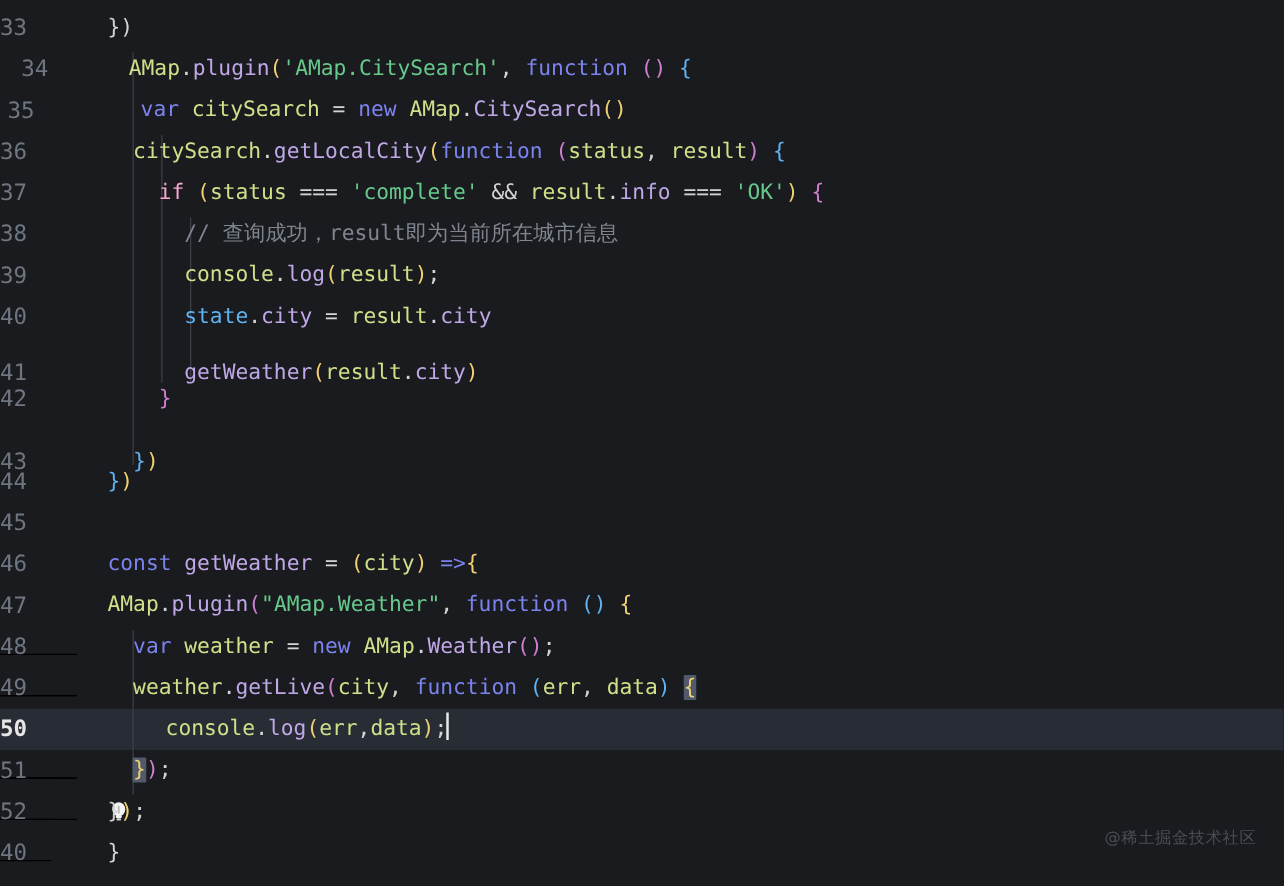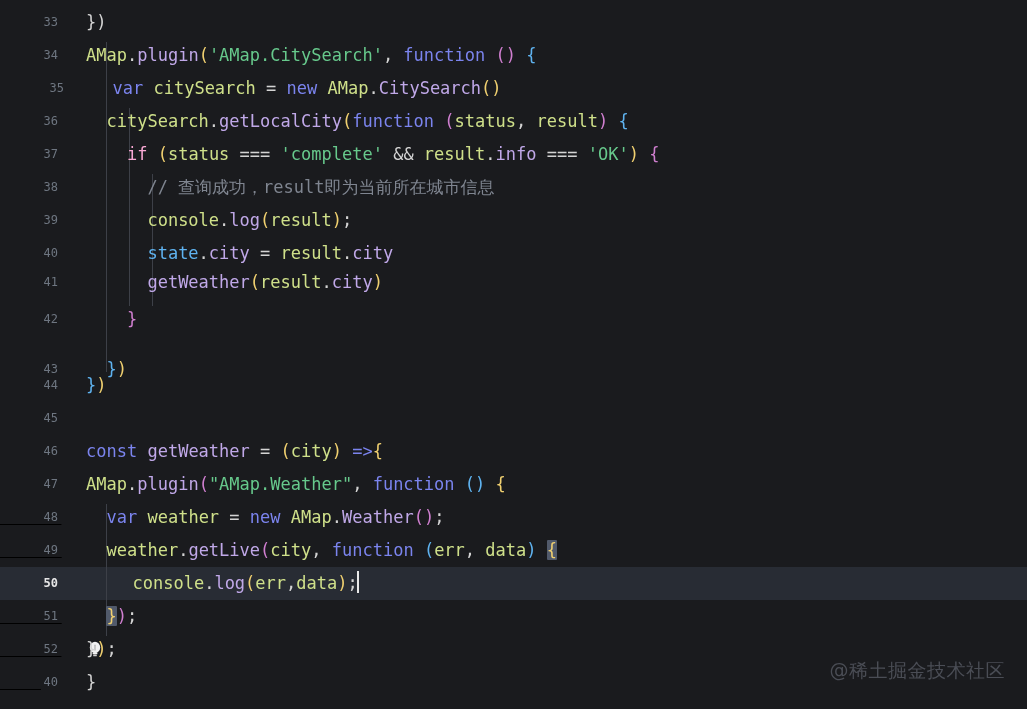--- a/index.html
+++ b/index.html
@@ -41,24 +41,24 @@
     position: absolute;
     left: 0; top: 0;
     width: 1027px;
     height: 33px;
     z-index: 0;
   }
   .ln {
     position: absolute;
     left: 0; top: 0;
     width: 58px;
-    text-align: right;
+    text-align: left;
     color: #6e7681;
     z-index: 2;
-    font-size: 12px;
+    font-size: 18px;
   }
   .line.active .ln {
     color: #e6e6e6;
     font-weight: bold;
   }
   .glyph {
     position: absolute;
     left: 86px; top: 0;
     width: 26px;
     height: 33px;
@@ -111,21 +111,21 @@
   
   .bulb { display: block; margin-top: 7px; }
 
   
   .watermark {
     position: absolute;
     right: 22px;
     bottom: 22px;
     color: #4a4d55;
     font-family: "DejaVu Sans", "Liberation Sans", sans-serif;
-    font-size: 19px;
+    font-size: 13px;
     z-index: 5;
     letter-spacing: 0.5px;
   }
 
   
   .clip-top {
     position: absolute;
     left: 0; top: -27px;
     width: 1027px;
     height: 33px;
@@ -150,21 +150,21 @@
     <div class="guide" style="left:129px; top:108px; height:198px;"></div>
     <div class="guide" style="left:152px; top:174px; height:132px;"></div>
     <div class="guide" style="left:106px; top:504px; height:132px;"></div>
 
     <div class="line" style="position:absolute;left:0;top:6px;">
       <div class="line-bg"></div>
       <span class="ln">33</span>
       <span class="code"><span class="t-plain">})</span></span>
     </div>
 
-    <div class="line" style="position:absolute;left:0;top:39px;">
+    <div class="line" style="position:absolute;left:17px;top:39px;">
       <div class="line-bg"></div>
       <span class="ln">34</span>
       <span class="code"><span class="t-var">AMap</span><span class="t-plain">.</span><span class="t-fn">plugin</span><span class="t-paren1">(</span><span class="t-str">'AMap.CitySearch'</span><span class="t-plain">, </span><span class="t-kw">function</span><span class="t-plain"> </span><span class="t-paren2">()</span><span class="t-plain"> </span><span class="t-paren3">{</span></span>
     </div>
 
     <div class="line" style="position:absolute;left:6px;top:72px;">
       <div class="line-bg"></div>
       <span class="ln">35</span>
       <span class="code"><span class="t-plain">  </span><span class="t-kw">var</span><span class="t-plain"> </span><span class="t-var">citySearch</span><span class="t-plain"> = </span><span class="t-kw">new</span><span class="t-plain"> </span><span class="t-var">AMap</span><span class="t-plain">.</span><span class="t-fn">CitySearch</span><span class="t-paren1">()</span></span>
     </div>
@@ -192,21 +192,21 @@
       <span class="ln">39</span>
       <span class="code"><span class="t-plain">      </span><span class="t-var">console</span><span class="t-plain">.</span><span class="t-fn">log</span><span class="t-paren1">(</span><span class="t-var">result</span><span class="t-paren1">)</span><span class="t-plain">;</span></span>
     </div>
 
     <div class="line" style="position:absolute;left:0;top:237px;">
       <div class="line-bg"></div>
       <span class="ln">40</span>
       <span class="code"><span class="t-plain">      </span><span class="t-blue">state</span><span class="t-plain">.</span><span class="t-fn">city</span><span class="t-plain"> = </span><span class="t-var">result</span><span class="t-plain">.</span><span class="t-fn">city</span></span>
     </div>
 
-    <div class="line" style="position:absolute;left:0;top:266px;padding-left:28px;">
+    <div class="line" style="position:absolute;left:0;top:282px;padding-left:28px;">
       <div class="line-bg"></div>
       <span class="ln">41</span>
       <span class="code"><span class="t-plain">      </span><span class="t-fn">getWeather</span><span class="t-paren1">(</span><span class="t-var">result</span><span class="t-plain">.</span><span class="t-fn">city</span><span class="t-paren1">)</span></span>
     </div>
 
     <div class="line" style="position:absolute;left:0;top:303px;">
       <div class="line-bg"></div>
       <span class="ln">42</span>
       <span class="code"><span class="t-plain">    </span><span class="t-paren2">}</span></span>
     </div>

